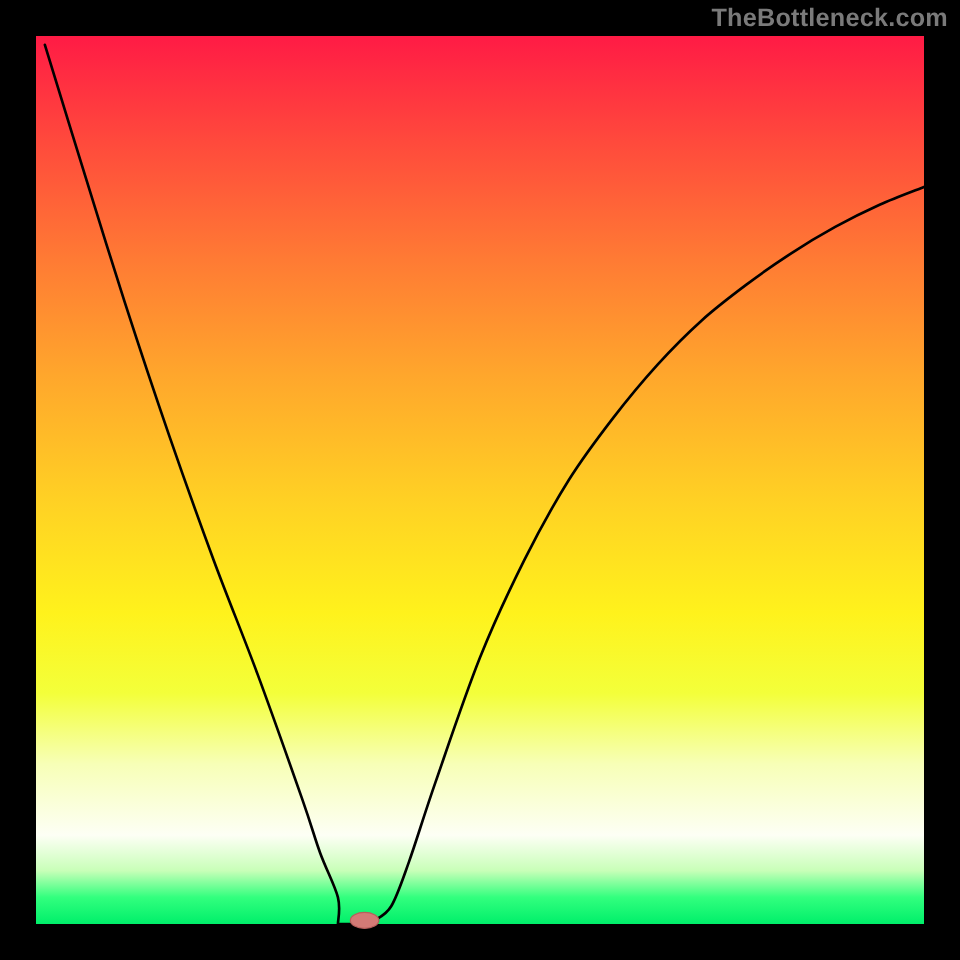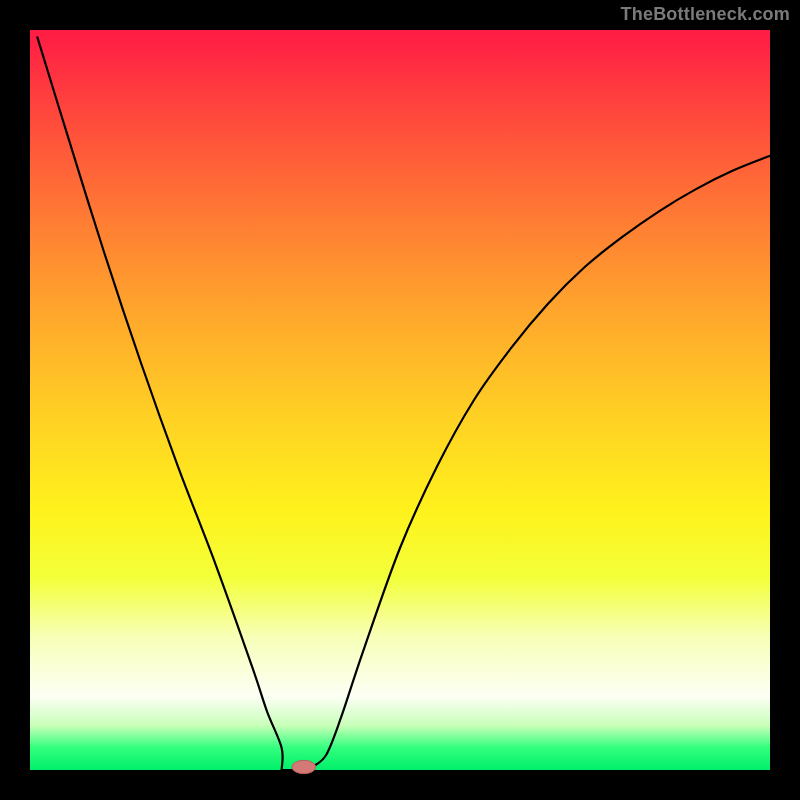--- a/index.html
+++ b/index.html
@@ -45,21 +45,21 @@
     top: 0;
     width: 740px;
     height: 740px;
     overflow: visible;
   }
   .watermark {
     position: absolute;
     top: 4px;
     right: 10px;
     color: #7a7a7a;
-    font-size: 18px;
+    font-size: 21px;
     font-weight: 600;
     letter-spacing: 0.2px;
     user-select: none;
   }
   .curve {
     fill: none;
     stroke: #000;
     stroke-width: 2.2;
     stroke-linejoin: round;
     stroke-linecap: round;

